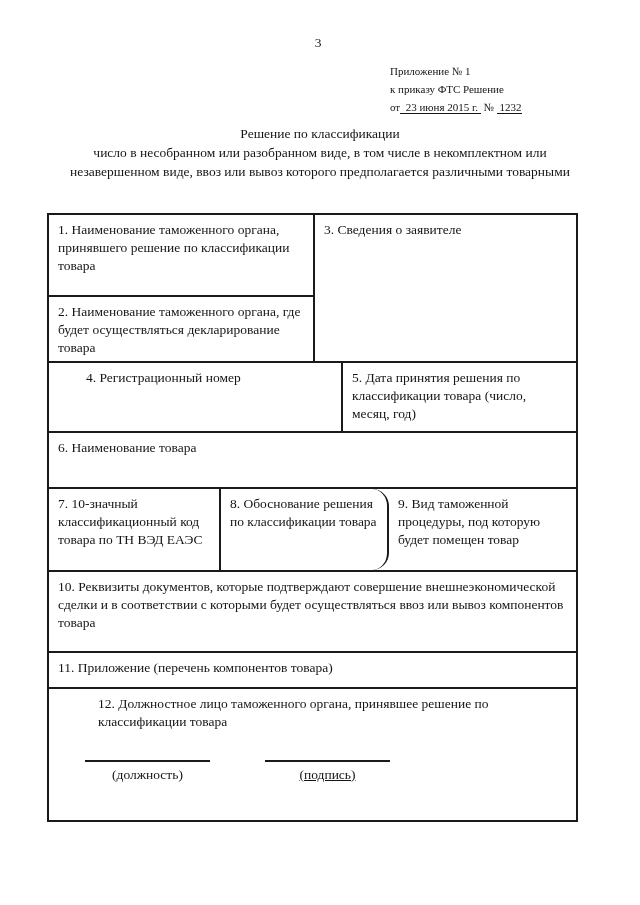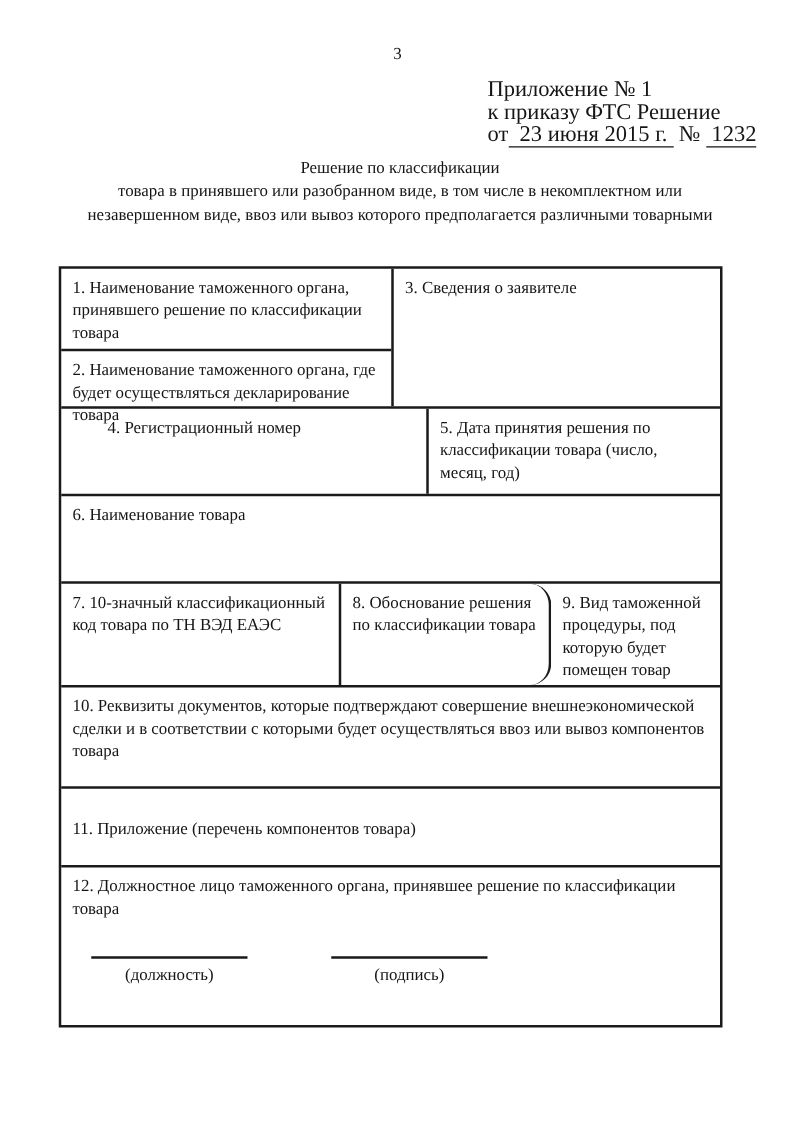--- a/index.html
+++ b/index.html
@@ -18,21 +18,21 @@
   }
   .page-number {
     position: absolute;
     top: 35px; left: 0; width: 636px;
     text-align: center;
     font-size: 13.5px;
   }
   .appendix-block {
     position: absolute;
     top: 62px; left: 390px;
-    font-size: 18px;
+    font-size: 11px;
     line-height: 18px;
     white-space: nowrap;
   }
   .appendix-block .u {
     white-space: pre;
     border-bottom: 1.5px solid #151515;
   }
   .doc-title {
     position: absolute;
     top: 124px; left: 20px; width: 600px;
@@ -45,76 +45,76 @@
     left: 47px; top: 213px;
     width: 531px; height: 609px;
     border: 2px solid #1a1a1a;
     display: flex;
     flex-direction: column;
     font-size: 13.5px;
     line-height: 18px;
   }
   .sec { display: flex; flex-direction: row; border-bottom: 2px solid #1a1a1a; }
   .sec:last-child { border-bottom: none; flex: 1; }
-  .sec-a { height: 112px; }
+  .sec-a { height: 148px; }
   .sec-b { height: 70px; padding-left: 28px; }
-  .sec-c { height: 70px; }
+  .sec-c { height: 56px; }
   .sec-d { height: 83px; }
   .sec-e { height: 81px; }
-  .sec-f { height: 63px; align-items: center; }
+  .sec-f { height: 36px; }
   .col-left {
     width: 266px;
     border-right: 2px solid #1a1a1a;
     display: flex;
     flex-direction: column;
   }
   .cell { padding: 6px 9px 4px 9px; }
   .cell-1 { height: 86px; border-bottom: 2px solid #1a1a1a; }
   .cell-2 { flex: 1; }
   .cell-3 { flex: 1; }
   .cell-4 { width: 266px; border-right: 2px solid #1a1a1a; }
   .cell-5 { flex: 1; }
   .cell-6 { flex: 1; }
-  .cell-7 { width: 224px; border-right: 2px solid #1a1a1a; }
+  .cell-7 { width: 172px; border-right: 2px solid #1a1a1a; }
   .cell-8 { width: 168px; border-right: 2px solid #1a1a1a; border-radius: 17px; }
   .cell-9 { flex: 1; }
   .cell-10, .cell-11 { flex: 1; }
   .sec-g { position: relative; }
-  .cell-12 { width: 100%; }
+  .cell-12 { width: 100%; margin-left: 40px; }
   .sig-item {
     position: absolute;
     top: 71px;
     text-align: center;
     font-size: 13.5px;
   }
   .sig-item .sig-line {
     border-top: 2px solid #1a1a1a;
     height: 2px;
     margin-bottom: 4px;
   }
-  .sig-pos  { left: 24px;  width: 125px; }
-  .sig-sign { left: 216px; width: 125px; }
+  .sig-pos  { left: 36px;  width: 125px; }
+  .sig-sign { left: 216px; width: 125px; text-decoration: underline; }
   .sig-name { left: 403px; width: 116px; }
 </style>
 </head>
 <body>
 
 <div class="page">
 
   <div class="page-number">3</div>
 
   <div class="appendix-block">
     <div>Приложение № 1</div>
     <div>к приказу ФТС Решение</div>
     <div><span>от</span><span class="u">  23 июня 2015 г. </span><span> № </span><span class="u"> 1232</span></div>
   </div>
 
   <div class="doc-title">
     <div>Решение по классификации</div>
-    <div>товара в принявшего или разобранном виде, в том числе в некомплектном или</div>
+    <div>число в несобранном или разобранном виде, в том числе в некомплектном или</div>
     <div>незавершенном виде, ввоз или вывоз которого предполагается различными товарными</div>
   </div>
 
   <div class="form-table">
 
     <div class="sec sec-a">
       <div class="col-left">
         <div class="cell cell-1">1. Наименование таможенного органа, принявшего решение по классификации товара</div>
         <div class="cell cell-2">2. Наименование таможенного органа, где будет осуществляться декларирование товара</div>
       </div>

